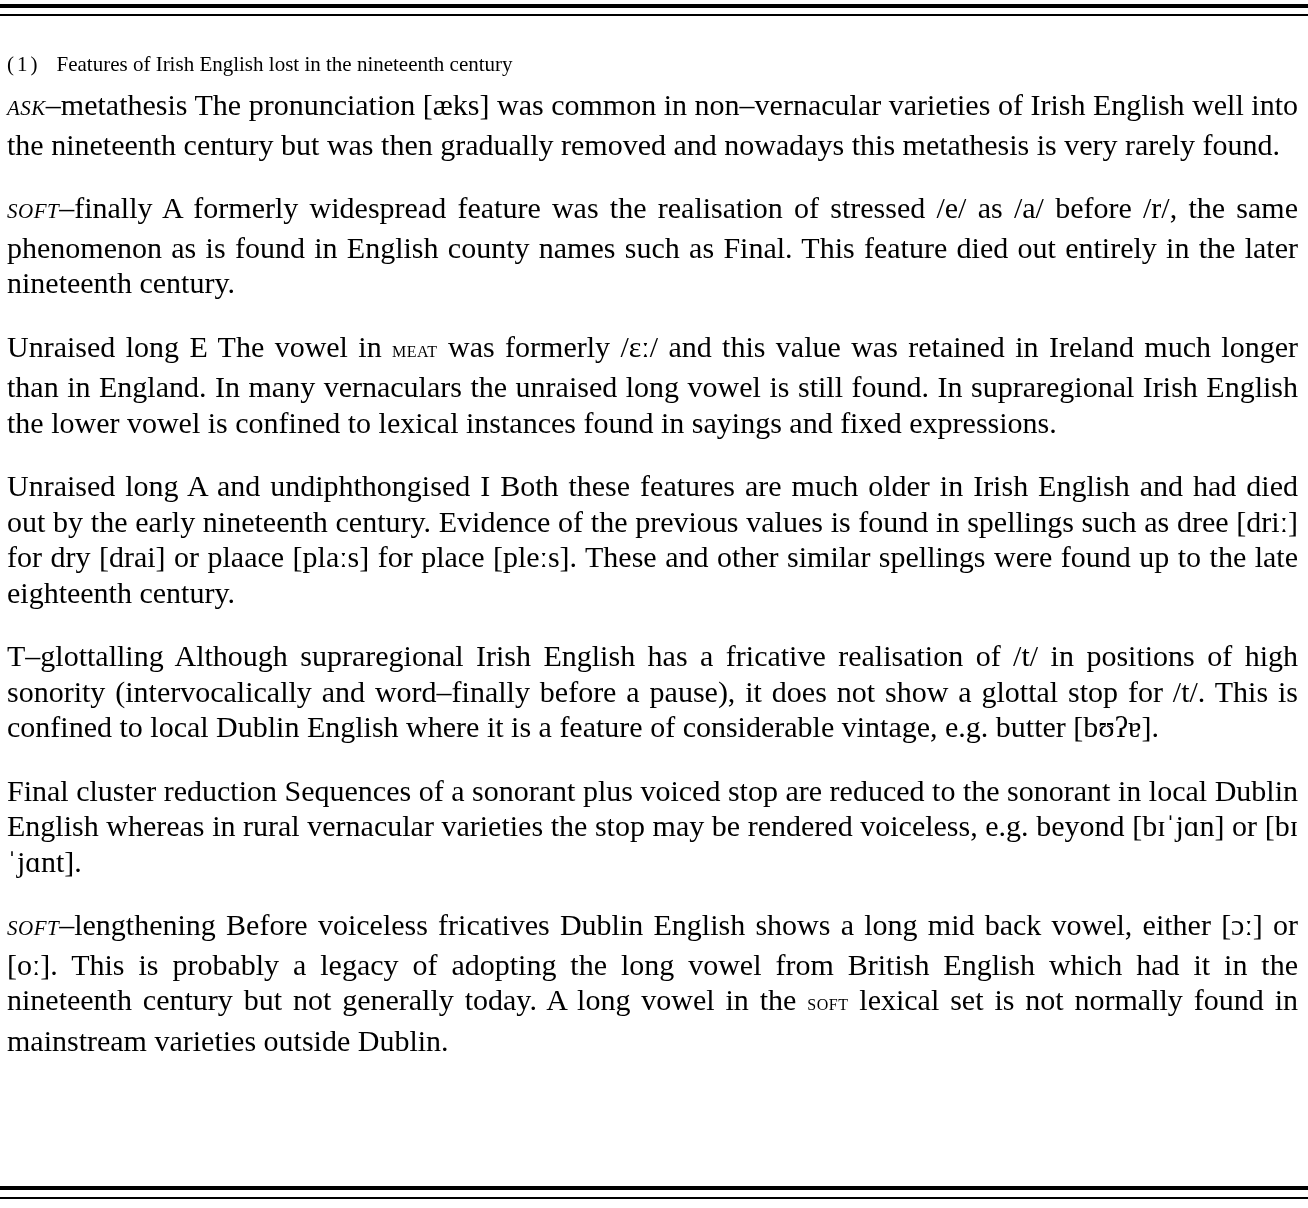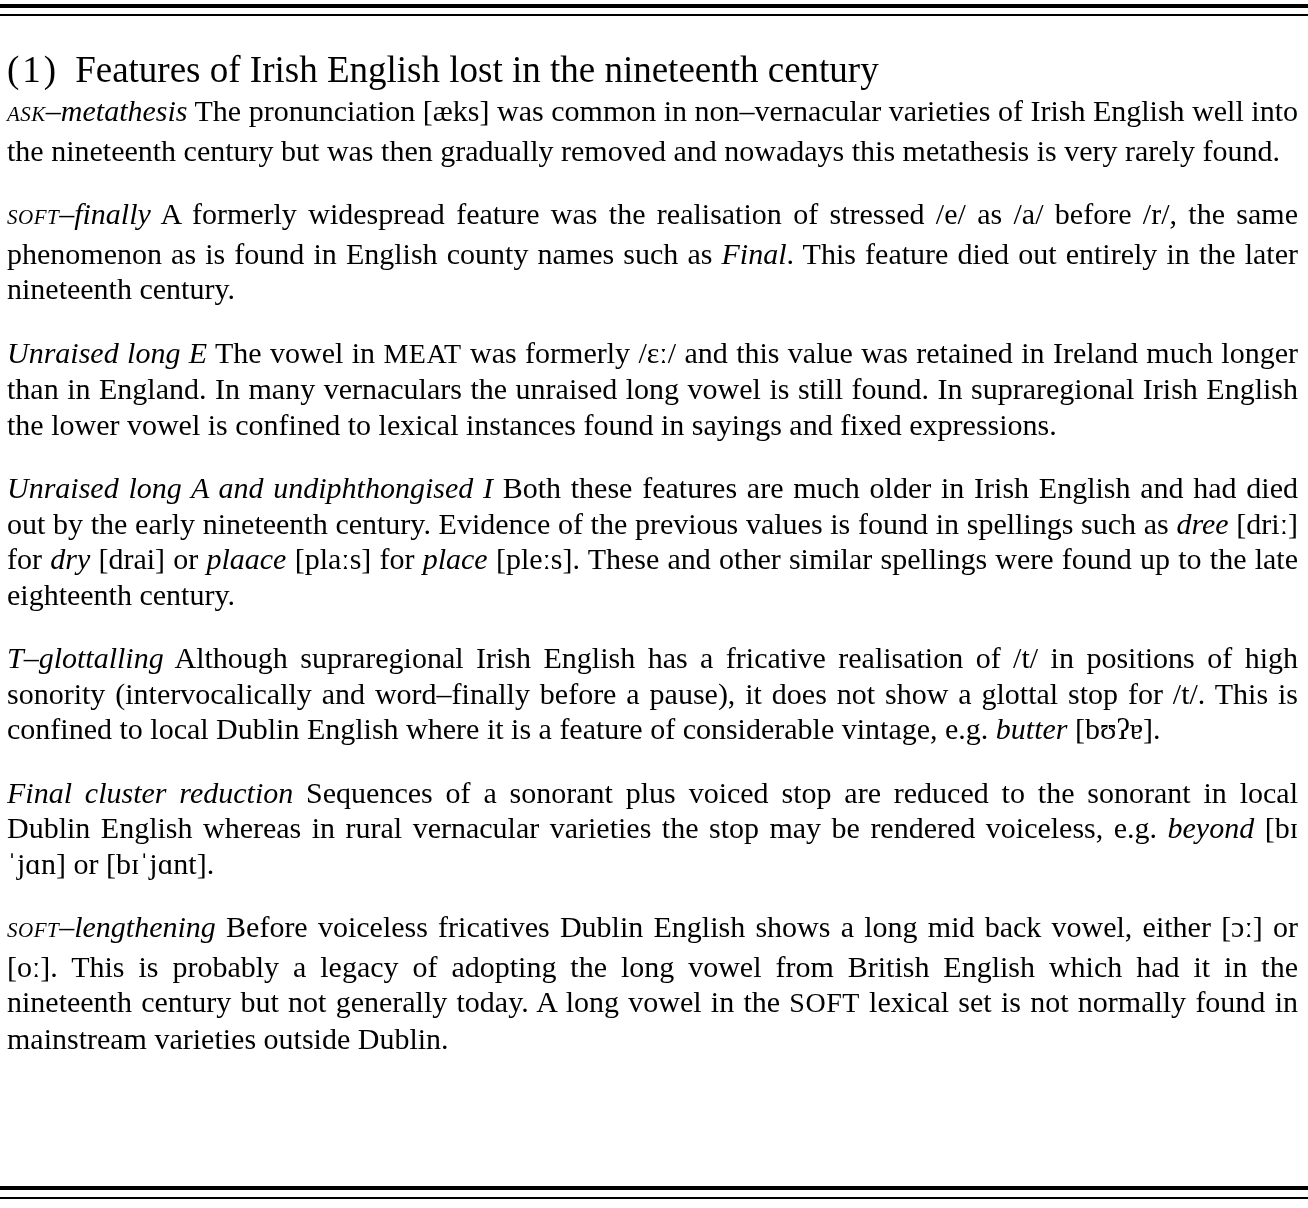--- a/index.html
+++ b/index.html
@@ -27,43 +27,43 @@
   .rule-bottom-thick { top: 1186px; height: 4px; }
   .rule-bottom-thin  { top: 1197px; height: 2px; }
 
   .content {
     position: absolute;
     top: 33px;
     left: 7px;
     right: 10px;
   }
   .heading {
-    font-size: 37px;
+    font-size: 21px;
     line-height: 38px;
-    margin: 18px 0 4px 0;
+    margin: 12px 0 4px 0;
     white-space: nowrap;
   }
   .heading .num {
     letter-spacing: 3px;
     margin-right: 16px;
     font-variant-numeric: oldstyle-nums;
     font-feature-settings: "onum" 1;
   }
   p.para {
     font-size: 30px;
     line-height: 35.5px;
     margin: 0 0 28px 0;
     text-align: justify;
     hyphens: none;
   }
   p.para:last-child { margin-bottom: 16px; }
   
   .r     { font-style: normal; }
-  .i     { font-style: italic; }
-  .sc    { font-size: 28px; letter-spacing: 0.5px; }
+  .i     { }
+  .sc    { font-size: 16px; letter-spacing: 0.5px; }
   .isc   { font-style: italic; font-size: 21px; letter-spacing: 0.5px; }
 </style>
 </head>
 <body>
 
 <div class="page">
   <div class="rule rule-top-thick"></div>
   <div class="rule rule-top-thin"></div>
 
   <div class="content">

